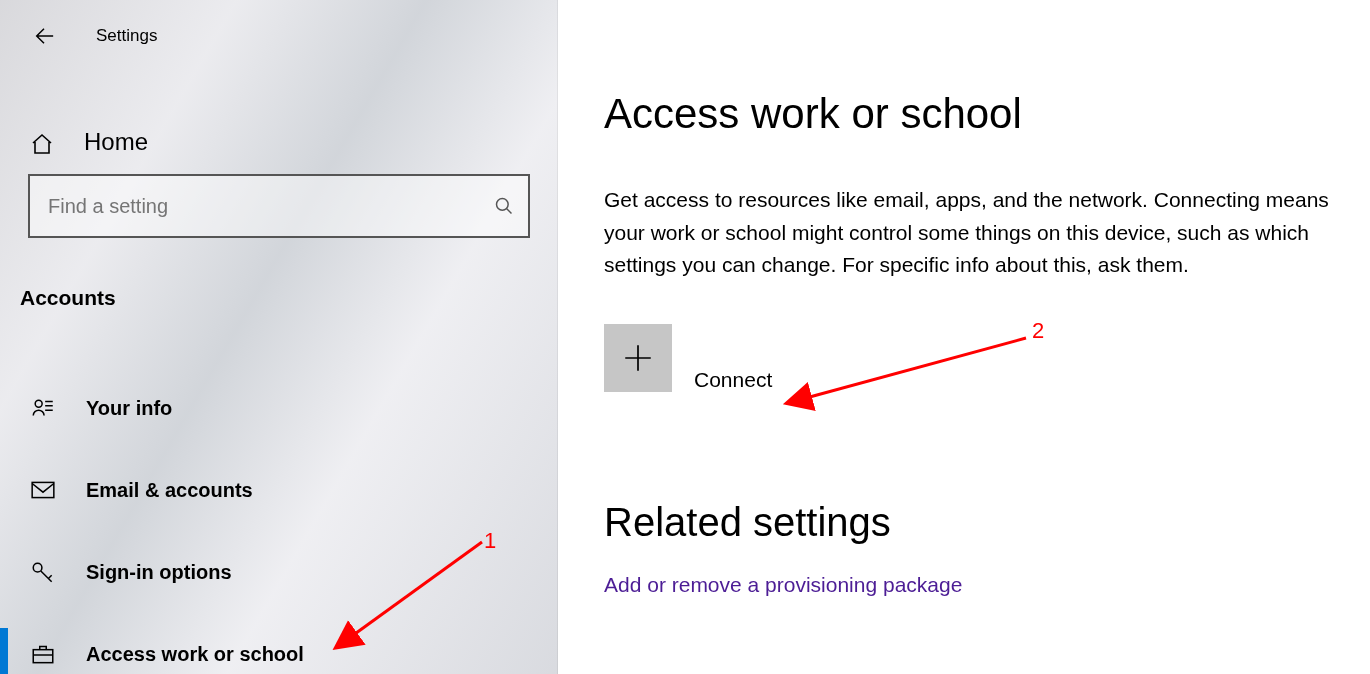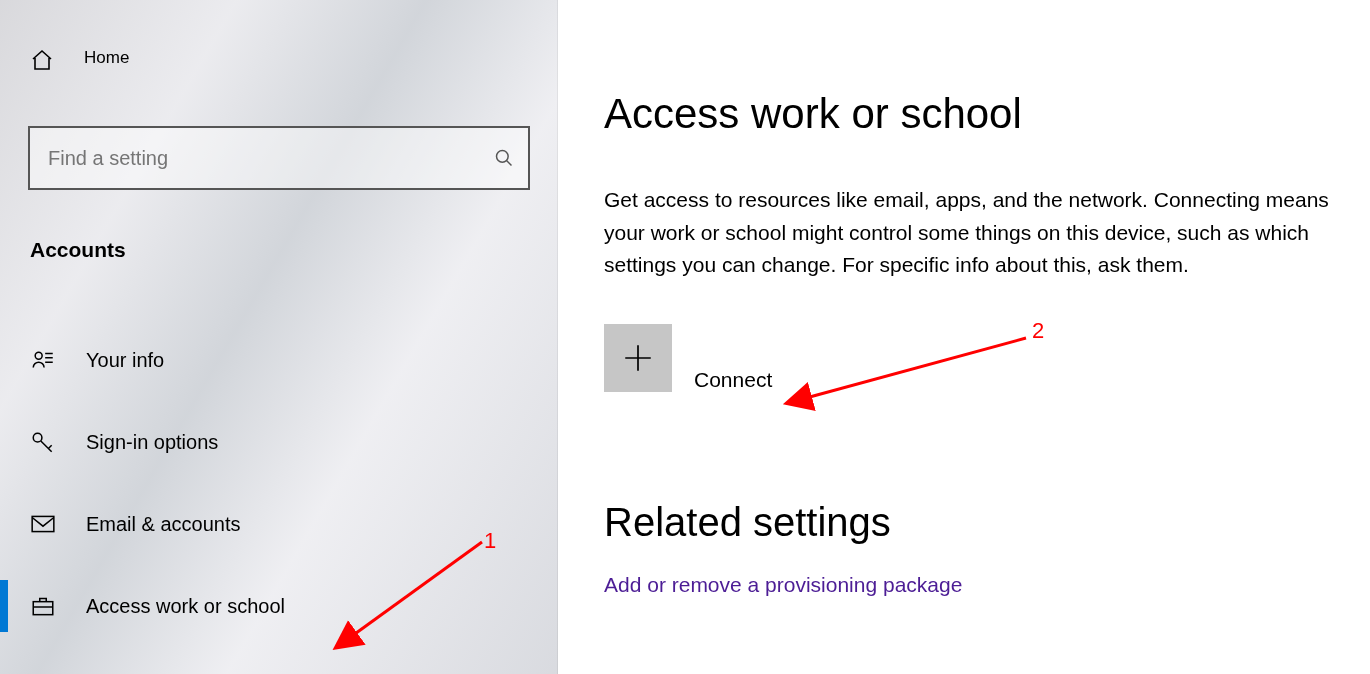--- a/index.html
+++ b/index.html
@@ -33,56 +33,57 @@
     height: 48px;
     padding-left: 28px;
   }
   .back-btn {
     width: 32px; height: 32px;
     display:flex;align-items:center;justify-content:center;
     margin-right: 36px;
   }
   .title-text { font-size: 17px; }
   .home-row {
-    display:flex; align-items:flex-start;
+    display:flex; align-items:flex-end;
     height: 60px;
     padding-left: 30px;
     margin-top: 36px;
-    font-size: 17px;
+    font-size: 24px;
   }
   .home-row svg { margin-right: 30px; }
   .search-wrap {
     margin: 18px 28px 0 28px;
   }
   .search-box {
     width: 502px; height: 64px;
     border: 2px solid #555;
     background: rgba(255,255,255,.45);
     display:flex; align-items:center;
     padding: 0 14px 0 18px;
     font-size: 20px;
     color: #555;
   }
   .search-box input {
     flex:1; border:0; background:transparent; outline:0;
     font-size: 20px; color:#444;
   }
   .section-label {
     font-size: 21px; font-weight:600;
-    padding-left: 30px;
+    padding-left: 20px;
     margin-top: 48px;
   }
   .nav-list { margin-top: 62px; }
   .nav-item {
     display:flex; align-items:center;
     height: 72px;
     padding-left: 30px;
     font-size: 20px;
     position: relative;
     cursor: pointer;
+    font-weight: bold;
   }
   .nav-item + .nav-item { margin-top: 10px; }
   .nav-item svg { margin-right: 30px; flex:none; }
   .nav-item.active::before {
     content:"";
     position:absolute; left:0; top:10px; bottom:10px;
     width:8px; background:#0078d4;
   }
   
   .main {
@@ -117,20 +118,28 @@
   .anno-num {
     position:absolute; color:#ff0000; font-size:22px; font-weight:400;
     font-family: Arial, sans-serif;
   }
 </style>
 </head>
 <body>
 
 <div class="sidebar">
 
+  <div class="titlebar">
+    <div class="back-btn">
+      <svg width="22" height="22" viewBox="0 0 24 24" fill="none" stroke="#000" stroke-width="1.6">
+        <path d="M12 4 L4 12 L12 20 M4 12 H22"></path>
+      </svg>
+    </div>
+    <span class="title-text">Settings</span>
+  </div>
 
   <div class="home-row">
     <svg width="24" height="24" viewBox="0 0 24 24" fill="none" stroke="#000" stroke-width="1.6">
       <path d="M3 11 L12 3 L21 11 M5 10 V21 H19 V10"></path>
     </svg>
     <span>Home</span>
   </div>
 
   <div class="search-wrap">
     <div class="search-box">
@@ -150,32 +159,32 @@
       <svg width="26" height="26" viewBox="0 0 24 24" fill="none" stroke="#000" stroke-width="1.4">
         <circle cx="8" cy="8" r="3.2"></circle>
           <path d="M3 19c0-3 2.5-5 5-5s5 2 5 5"></path>
         <path d="M14 6h7M14 10h7M14 14h7"></path>
       </svg>
       <span>Your info</span>
     </div>
 
     <div class="nav-item">
       <svg width="26" height="26" viewBox="0 0 24 24" fill="none" stroke="#000" stroke-width="1.4">
+        <rect x="2" y="5" width="20" height="14"></rect>
+          <path d="M2 6l10 8 10-8"></path>
+      </svg>
+      <span>Email &amp; accounts</span>
+    </div>
+
+    <div class="nav-item">
+      <svg width="26" height="26" viewBox="0 0 24 24" fill="none" stroke="#000" stroke-width="1.4">
         <circle cx="7" cy="8" r="4"></circle>
           <path d="M10 11l10 10M17 18l3-3"></path>
       </svg>
       <span>Sign-in options</span>
-    </div>
-
-    <div class="nav-item">
-      <svg width="26" height="26" viewBox="0 0 24 24" fill="none" stroke="#000" stroke-width="1.4">
-        <rect x="2" y="5" width="20" height="14"></rect>
-          <path d="M2 6l10 8 10-8"></path>
-      </svg>
-      <span>Email &amp; accounts</span>
     </div>
 
     <div class="nav-item active">
       <svg width="26" height="26" viewBox="0 0 24 24" fill="none" stroke="#000" stroke-width="1.4">
         <rect x="3" y="8" width="18" height="12"></rect>
           <path d="M3 13h18M9 8V5h6v3"></path>
       </svg>
       <span>Access work or school</span>
     </div>
 

